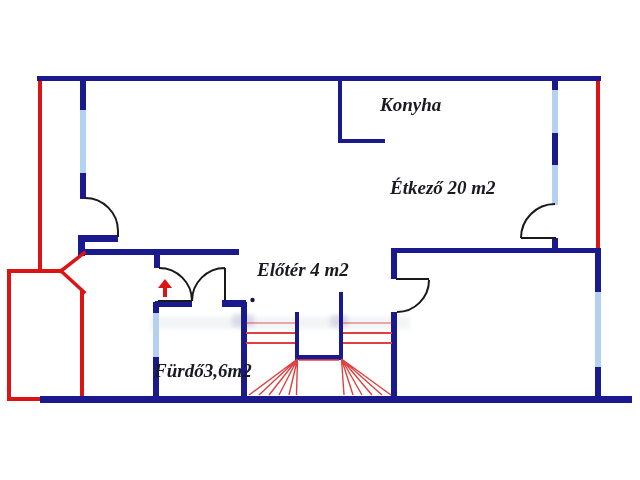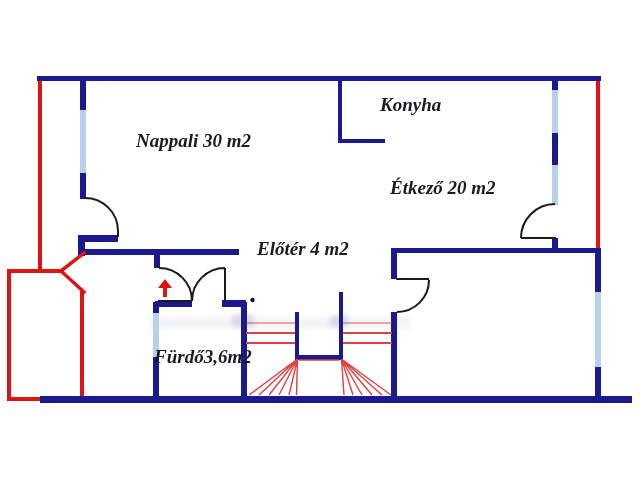--- a/index.html
+++ b/index.html
@@ -107,19 +107,18 @@
     <path class="fan" d="M 299 360 L 339 360"></path>
     <path class="fan" d="M 297.5 359 L 249 395 M 297.5 359 L 259 395 M 297.5 359 L 269 395 M 297.5 359 L 279 395 M 297.5 359 L 289 395 M 297.5 359 L 296.5 395"></path>
     <path class="fan" d="M 341.5 359 L 344 395 M 341.5 359 L 353 395 M 341.5 359 L 362 395 M 341.5 359 L 372 395 M 341.5 359 L 382 395 M 341.5 359 L 391 395"></path>
 
     <circle cx="252.5" cy="300" r="2.2" fill="#15154a"></circle>
   </svg>
 
   <div class="arrow-head"></div>
   <div class="arrow-stem"></div>
 
-  <div class="label" style="left:136px;top:131px;">Nappali 30 m2</div>
   <div class="label" style="left:380px;top:95px;">Konyha</div>
   <div class="label" style="left:376px;top:178px;margin-left:14px;">Étkező 20 m2</div>
-  <div class="label" style="left:257px;top:239px;">Előtér 4 m2</div>
-  <div class="label" style="left:154px;top:347px;">Fürdő3,6m2</div>
+  <div class="label" style="left:257px;top:260px;">Előtér 4 m2</div>
+  <div class="label" style="left:154px;top:361px;">Fürdő3,6m2</div>
 
 </div>
 
 </body></html>

